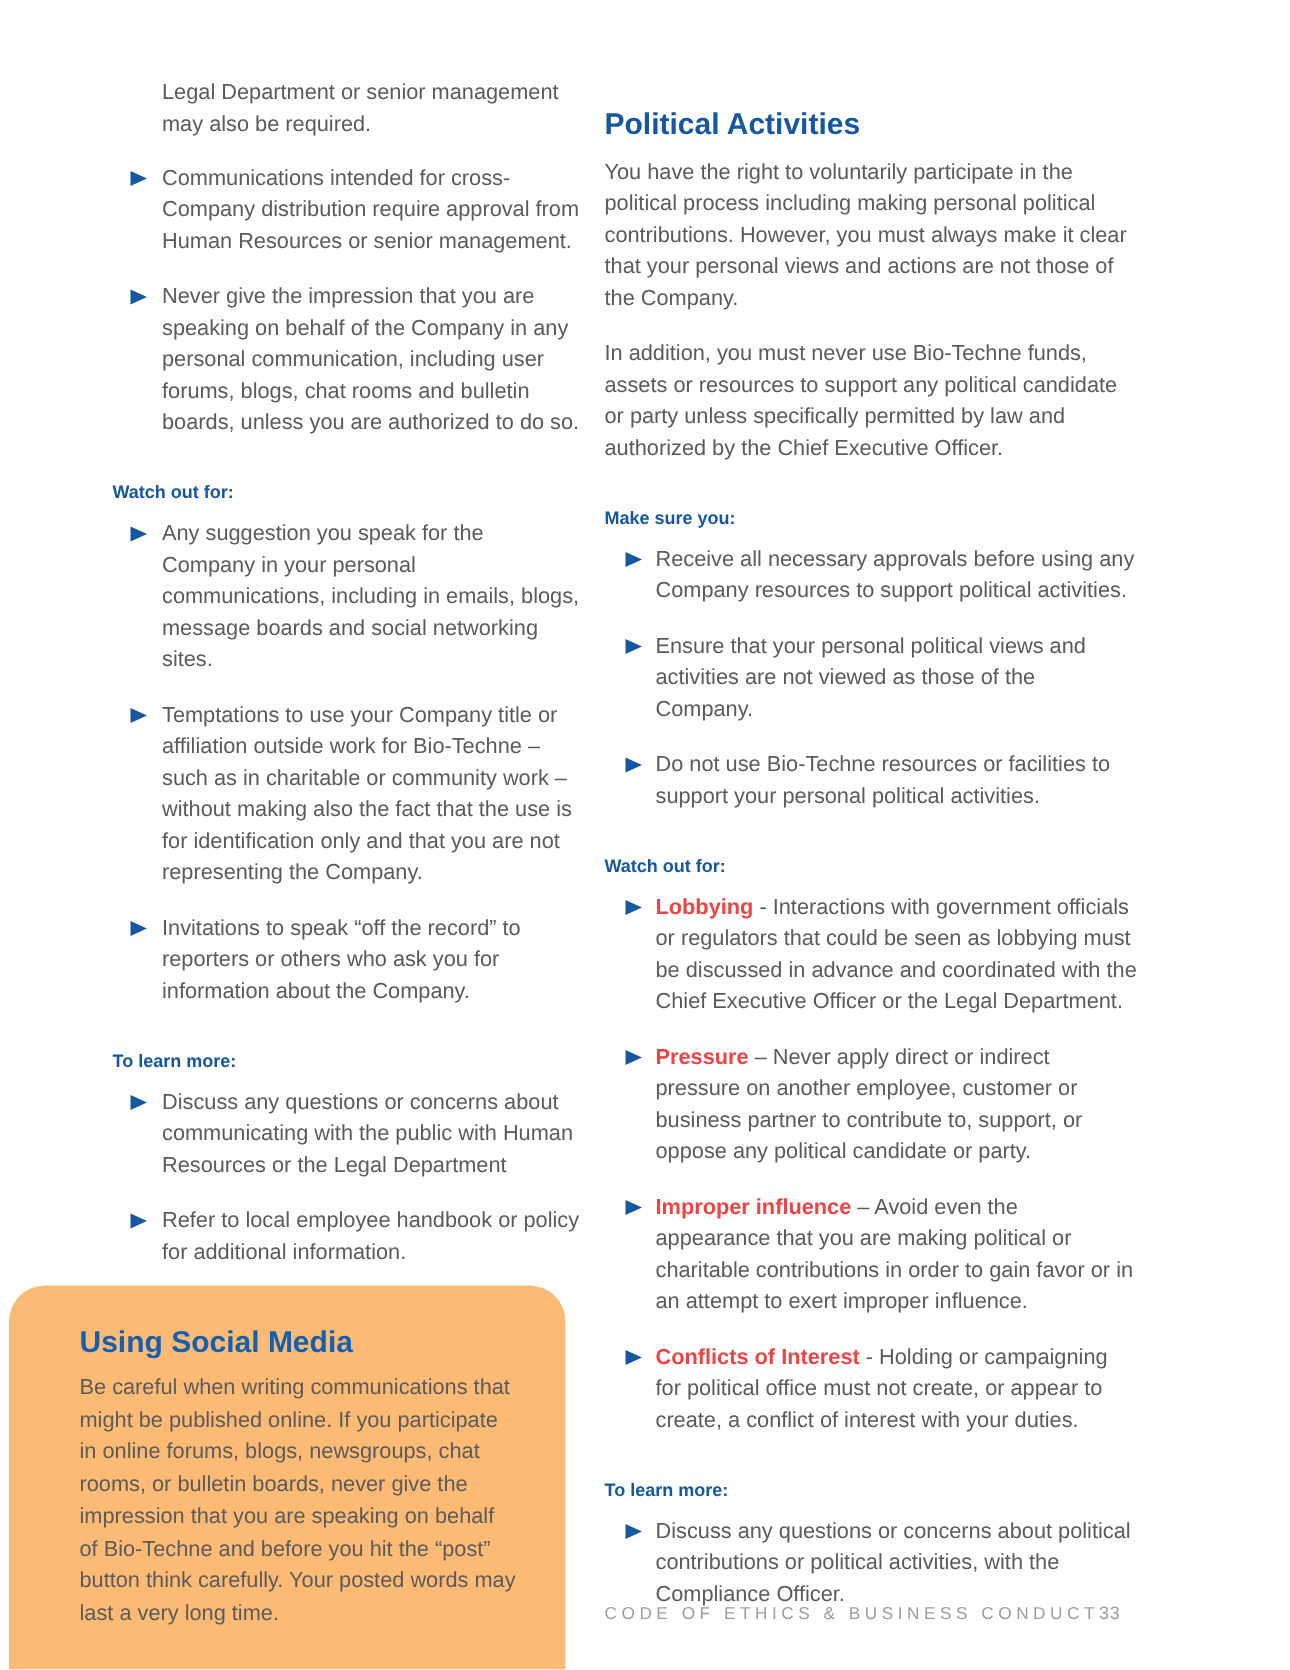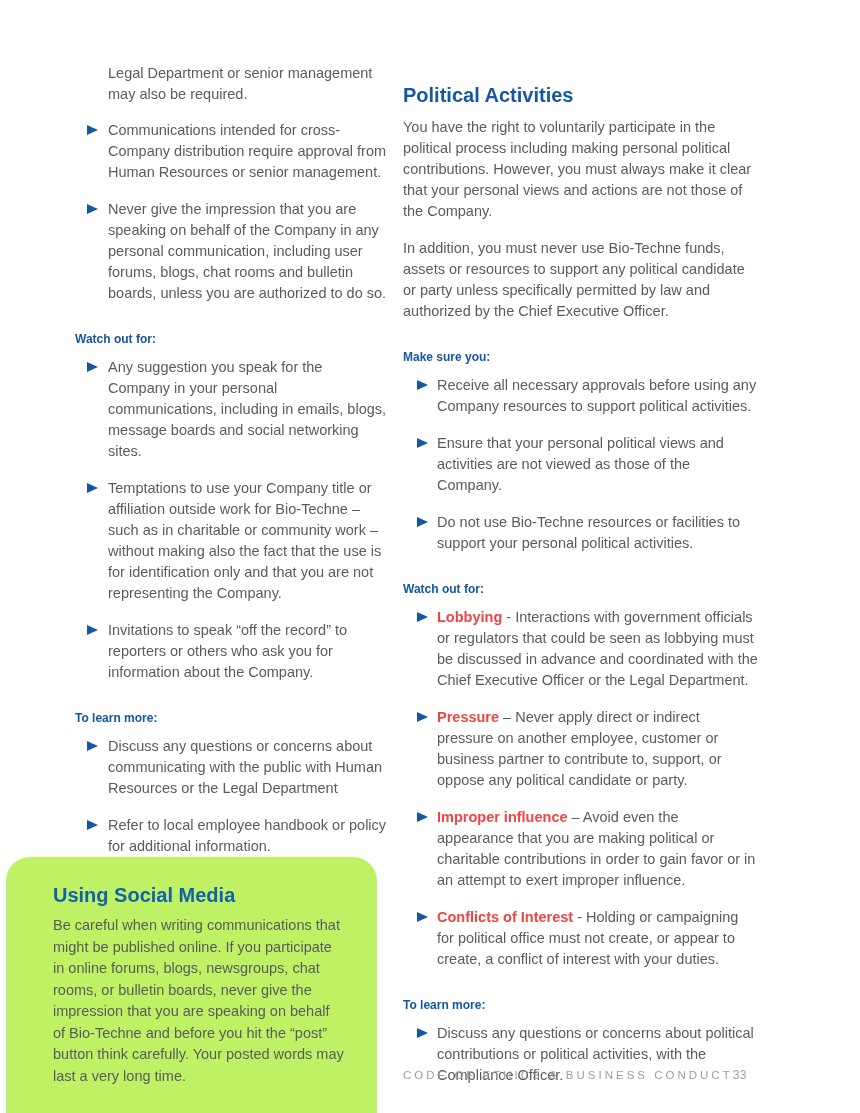--- a/index.html
+++ b/index.html
@@ -8,22 +8,22 @@
 
   .page {
     position: relative;
     width: 860px;
     height: 1113px;
     background: #ffffff;
     overflow: hidden;
   }
 
   .col { position: absolute; color: #5a5b5d; font-size: 14.5px; line-height: 21px; }
-  .col-left  { left: 75px;  top: 63px; width: 312px; }
-  .col-right { left: 403px; top: 82px; width: 356px; }
+  .col-left  { left: 75px;  top: 52px; width: 312px; }
+  .col-right { left: 403px; top: 70px; width: 356px; }
 
   .doc-title {
     color: #1557a0;
     font-size: 20px;
     font-weight: bold;
     line-height: 26px;
     margin-bottom: 9px;
   }
 
   .section-heading {
@@ -59,21 +59,21 @@
   .col-right .tri { left: 14px; }
 
   .term { font-weight: bold; color: #ef4444; }
 
   .social-box {
     position: absolute;
     left: 6px;
     top: 857px;
     width: 371px;
     height: 256px;
-    background: #bef264;
+    background: #fdba74;
     border-radius: 24px 24px 0 0;
     padding: 26px 32px 4px 47px;
     color: #5a5b5d;
     font-size: 14.5px;
     line-height: 21.5px;
   }
   .social-box .box-heading {
     color: #1560ad;
     font-size: 20px;
     font-weight: bold;

